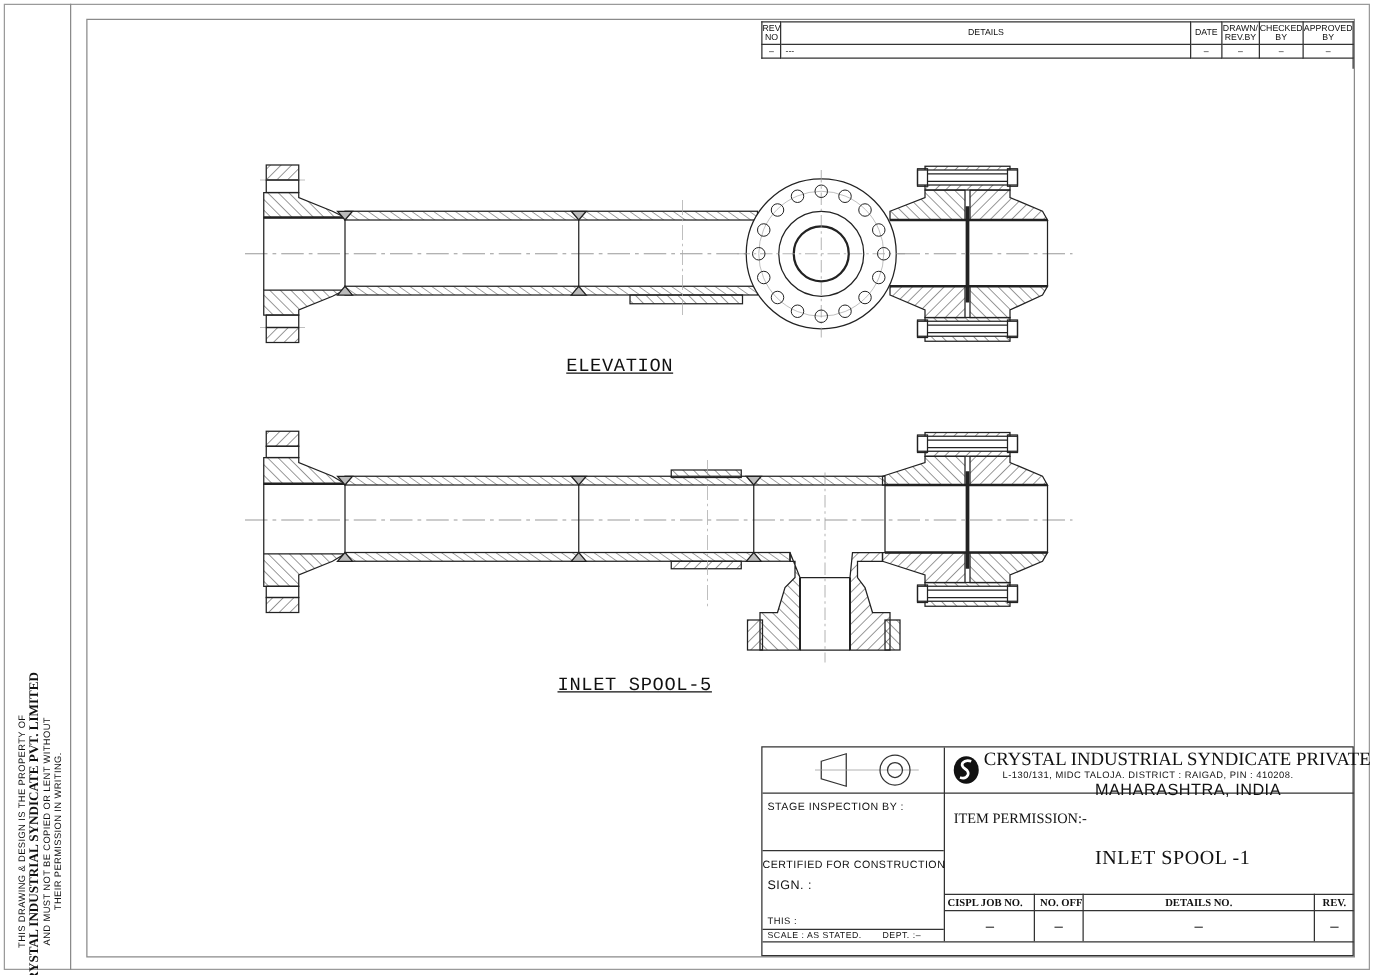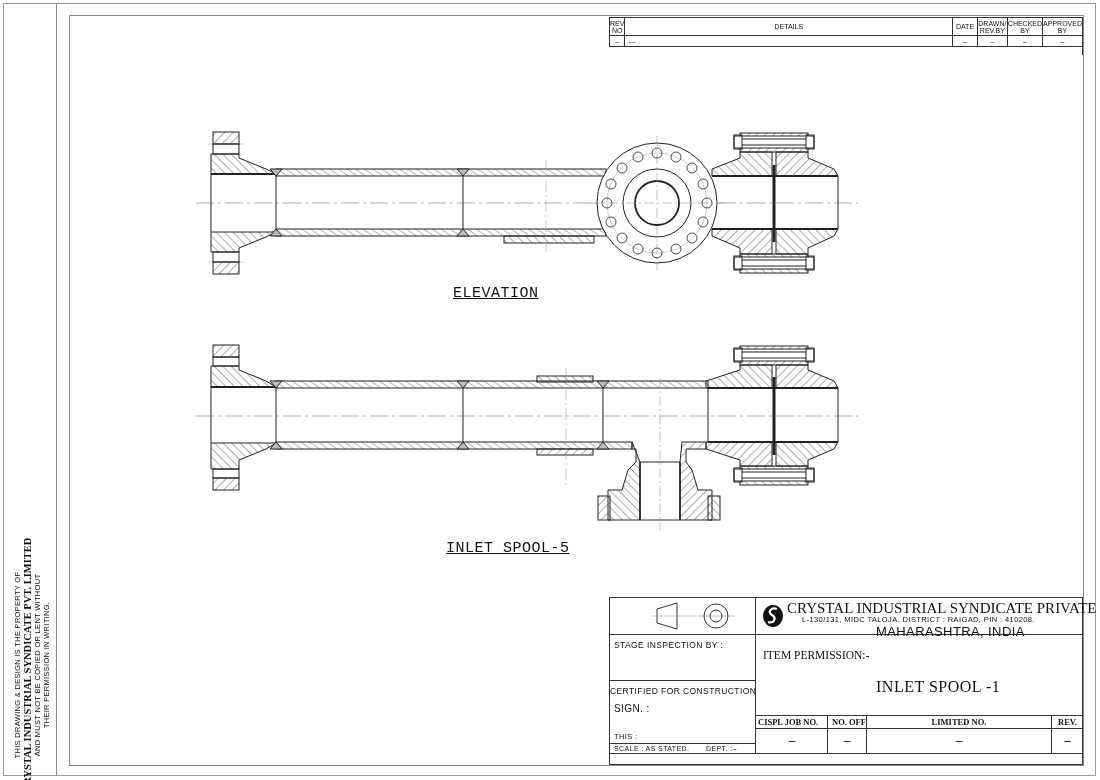--- a/index.html
+++ b/index.html
@@ -271,21 +271,21 @@
   <div class="cell serif" style="left:266px;top:80px;font-size:16px;white-space:nowrap;letter-spacing:0.5px">INLET SPOOL -1</div>
 
   <div class="cell" style="left:146px;top:117px;width:327px;height:1px;background:#333"></div>
   <div class="cell" style="left:146px;top:130px;width:327px;height:1px;background:#333"></div>
   <div class="cell" style="left:217px;top:117px;width:1px;height:38px;background:#333"></div>
   <div class="cell" style="left:256px;top:117px;width:1px;height:38px;background:#333"></div>
   <div class="cell" style="left:441px;top:117px;width:1px;height:38px;background:#333"></div>
 
   <div class="cell serif-b" style="left:148px;top:119px;width:68px;text-align:left;font-size:8.5px;white-space:nowrap">CISPL JOB NO.</div>
   <div class="cell serif-b" style="left:218px;top:119px;width:38px;text-align:right;font-size:8.5px;white-space:nowrap">NO. OFF</div>
-  <div class="cell serif-b" style="left:257px;top:119px;width:184px;text-align:center;font-size:8.5px;white-space:nowrap">LIMITED NO.</div>
+  <div class="cell serif-b" style="left:257px;top:119px;width:184px;text-align:center;font-size:8.5px;white-space:nowrap">DETAILS NO.</div>
   <div class="cell serif-b" style="left:442px;top:119px;width:31px;text-align:center;font-size:8.5px;white-space:nowrap">REV.</div>
 
   <div class="cell" style="left:148px;top:136px;width:68px;text-align:center;font-size:12px">–</div>
   <div class="cell" style="left:218px;top:136px;width:38px;text-align:center;font-size:12px">–</div>
   <div class="cell" style="left:257px;top:136px;width:184px;text-align:center;font-size:12px">–</div>
   <div class="cell" style="left:442px;top:136px;width:31px;text-align:center;font-size:12px">–</div>
 
   <div class="cell" style="left:0;top:155px;width:473px;height:1px;background:#333"></div>
 </div>
 

